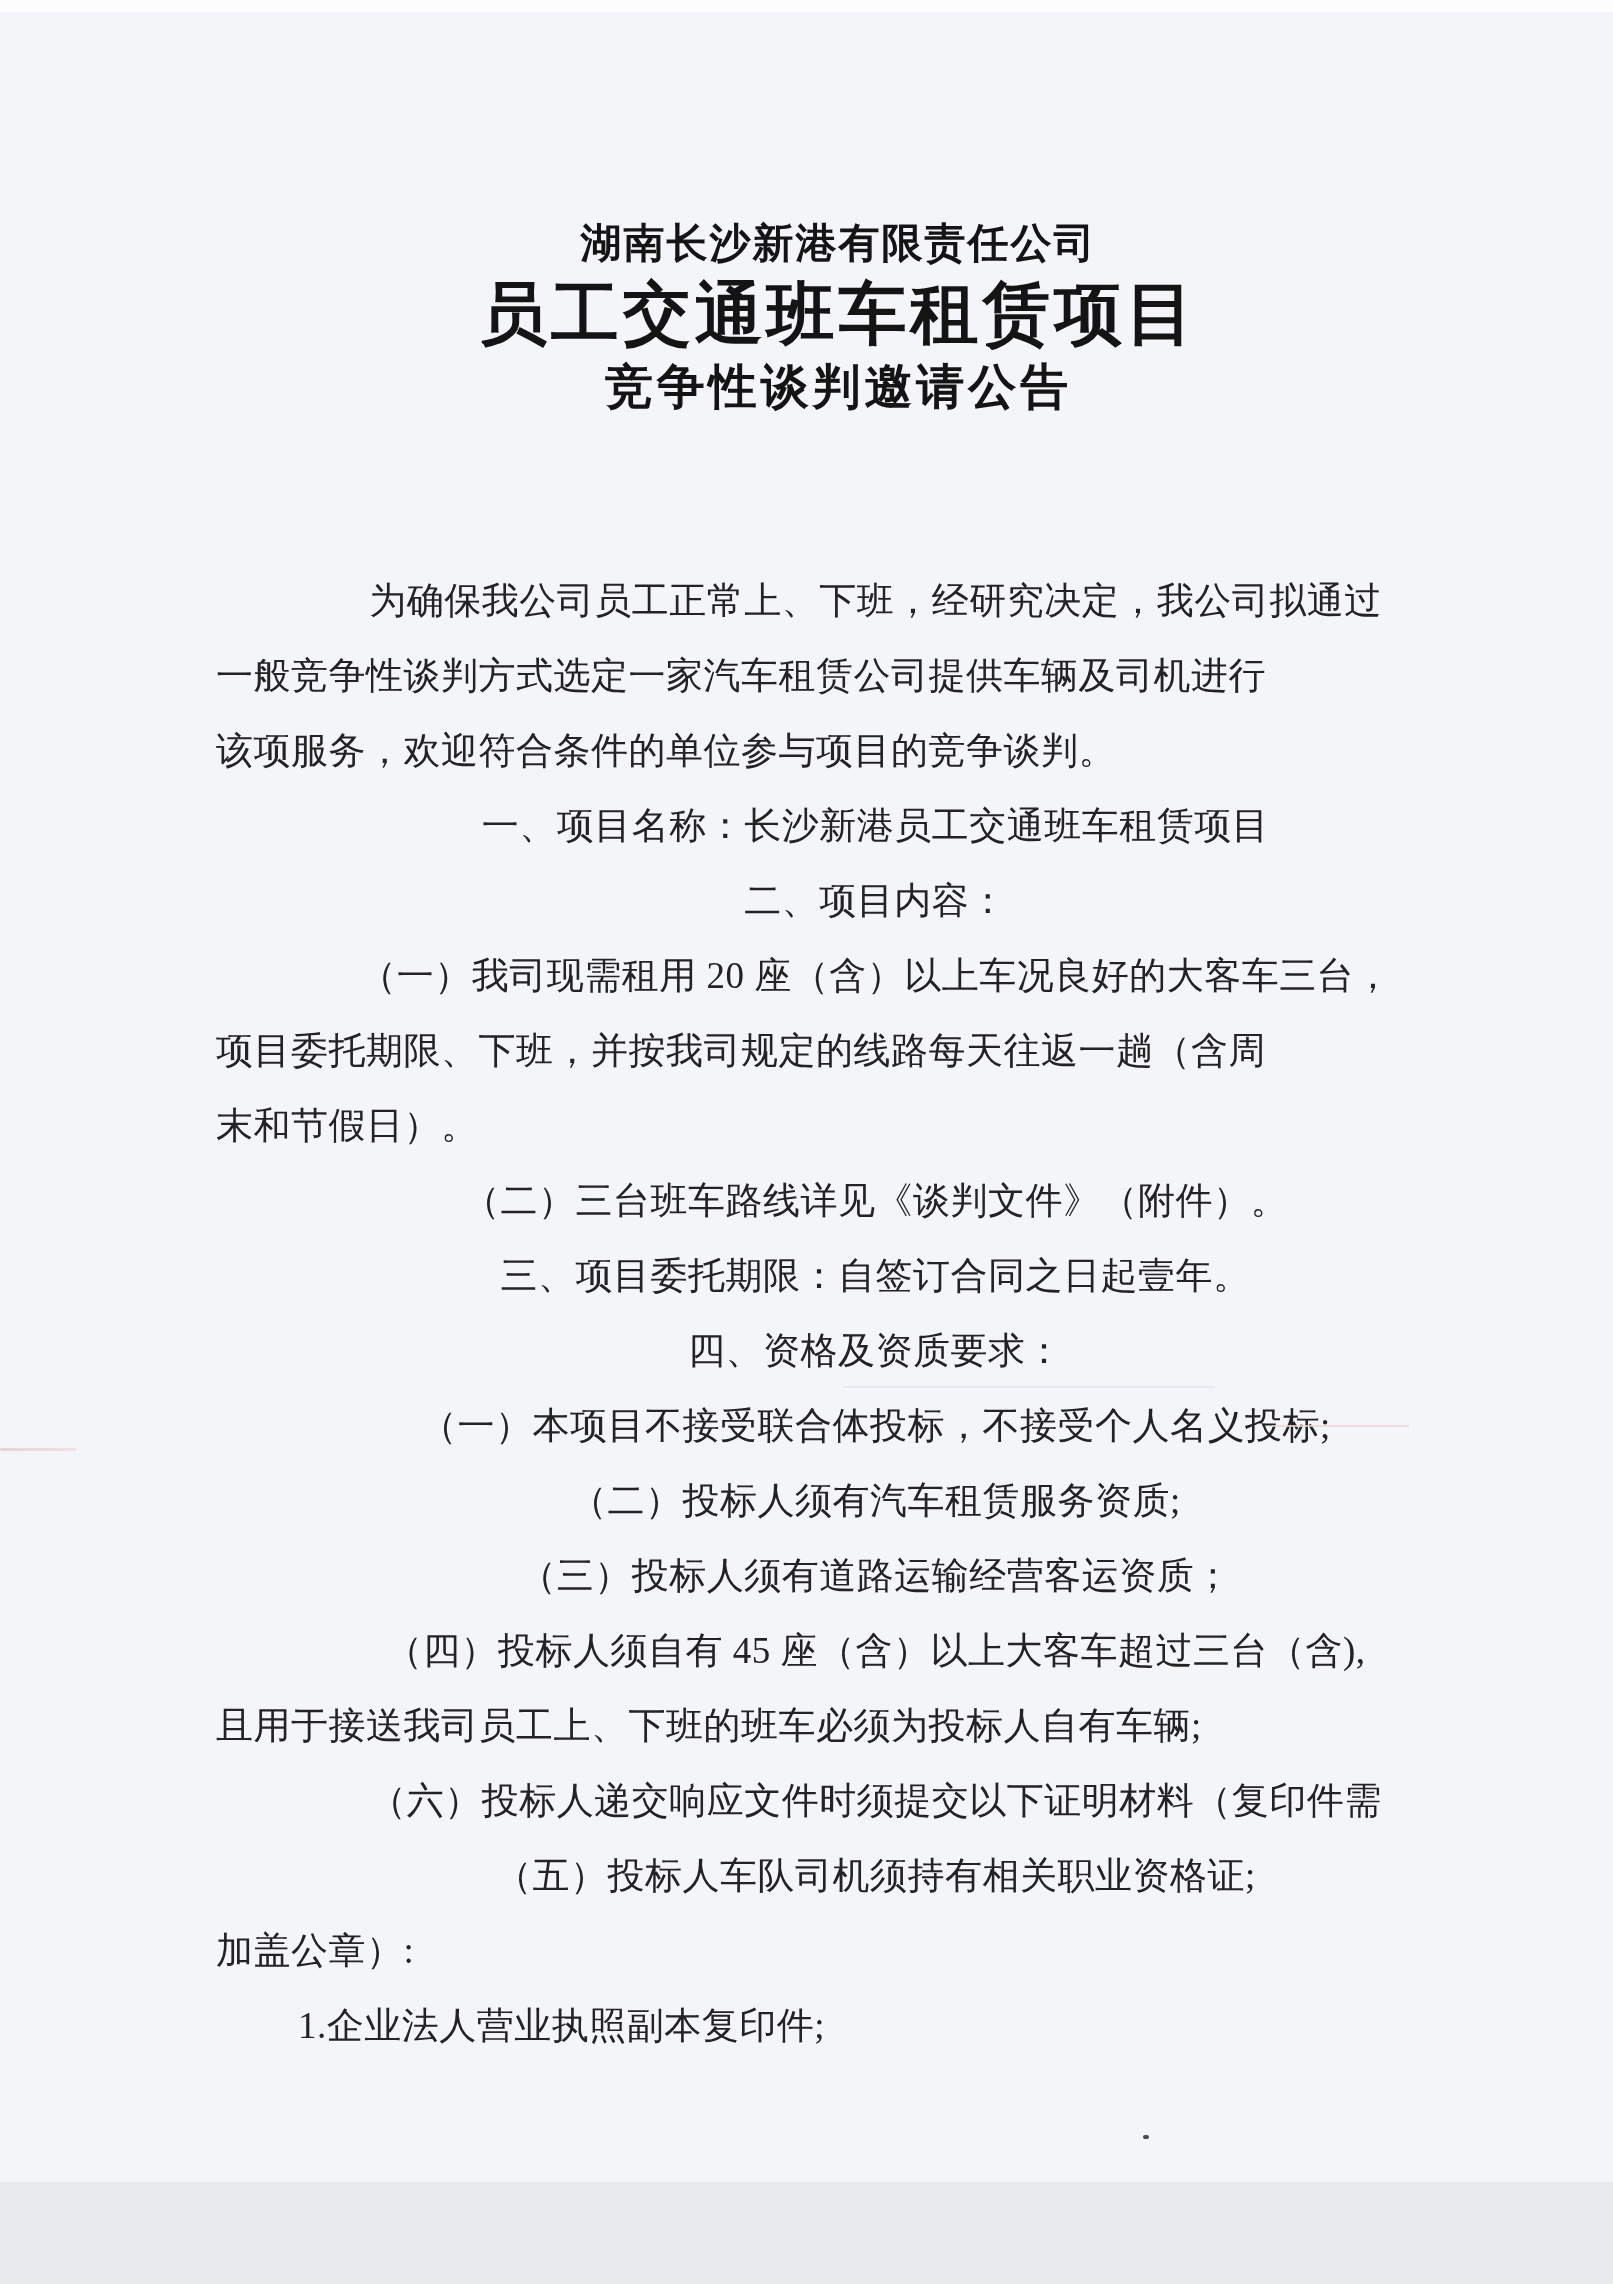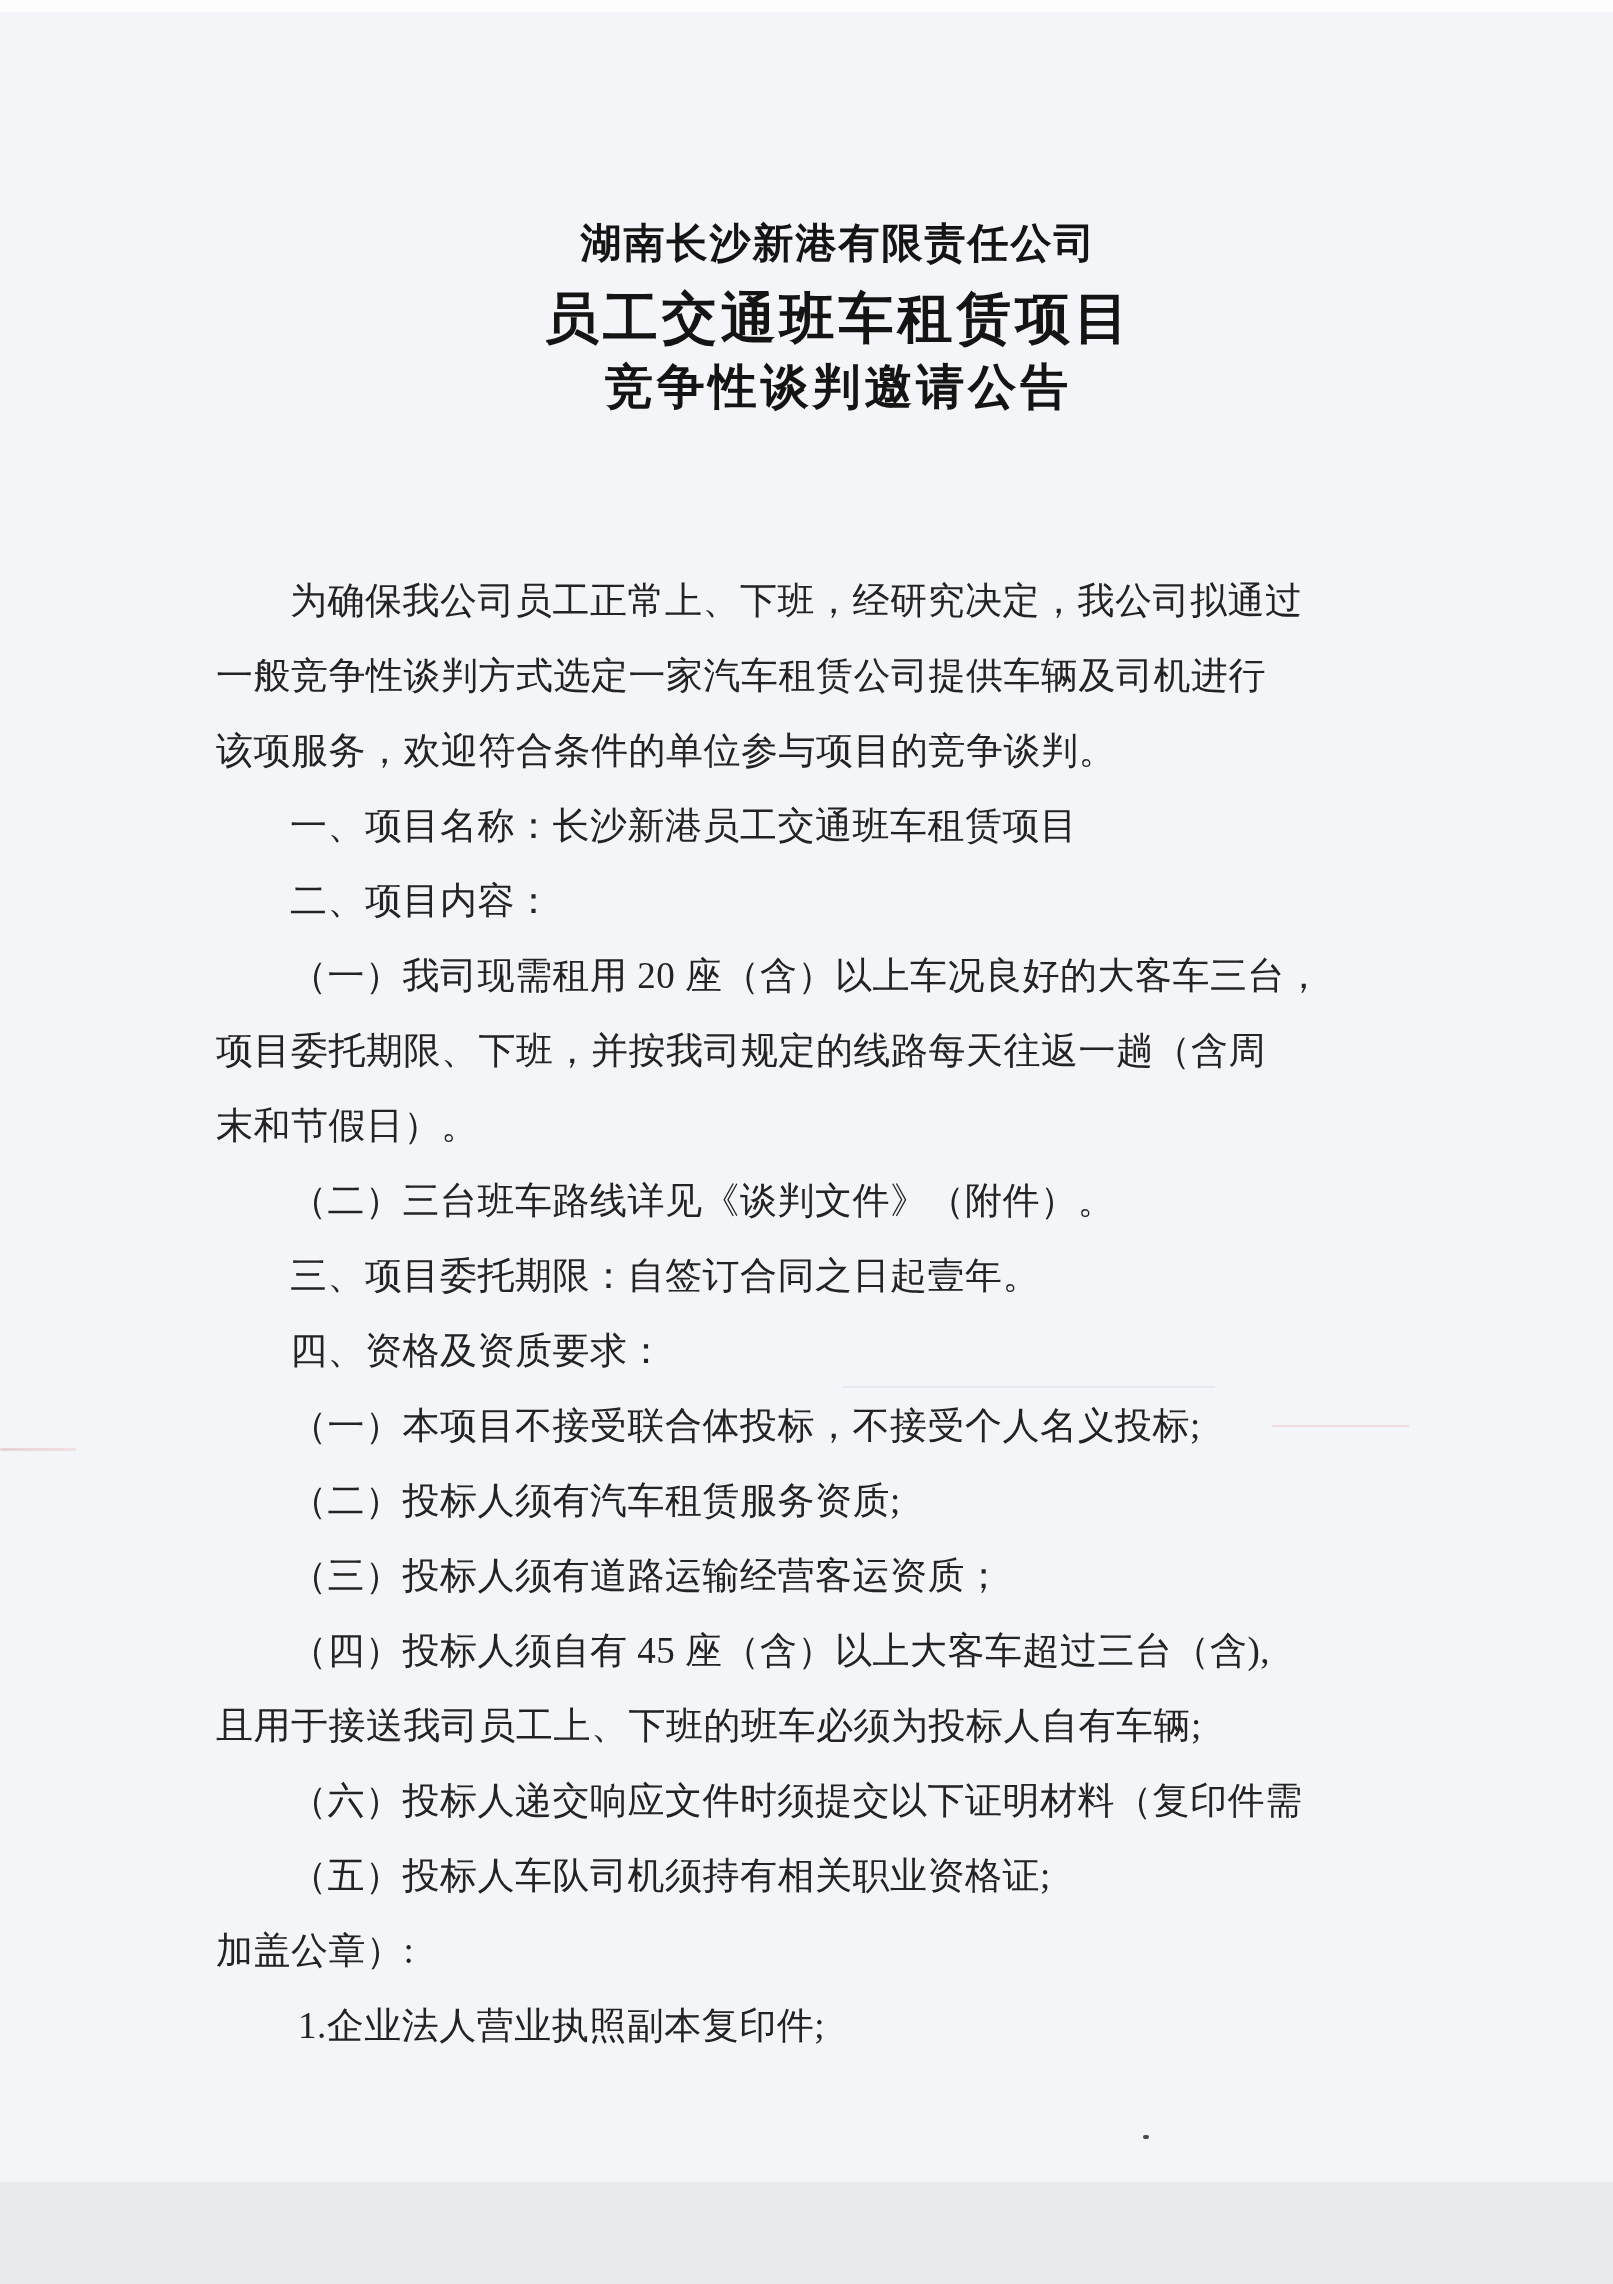--- a/index.html
+++ b/index.html
@@ -33,38 +33,38 @@
     position: absolute;
     left: 0;
     width: 100%;
     text-align: center;
     font-family: "Liberation Sans", sans-serif;
     font-weight: 700;
     color: #141414;
     white-space: nowrap;
   }
   .title-1 { top: 218px; font-size: 41px; line-height: 51px; letter-spacing: 2px; }
-  .title-2 { top: 286px; font-size: 55px; line-height: 65px; letter-spacing: 3.9px; }
+  .title-2 { top: 286px; font-size: 68px; line-height: 65px; letter-spacing: 3.9px; font-family: Liberation Mono, monospace; }
   .title-3 { top: 354px; font-size: 48px; line-height: 65px; letter-spacing: 3.9px; }
 
   .body-block {
     position: absolute;
     left: 216px;
     top: 563px;
     width: 1245px;
   }
   .body-line {
     height: 75px;
     line-height: 75px;
     font-size: 37px;
     letter-spacing: 0.5px;
     white-space: nowrap;
     color: #232323;
   }
-  .ind { padding-left: 74px; }
+  .ind { padding-left: 74px; text-align: center; }
   .ind-num { padding-left: 82px; }
 
   
   .artifact { position: absolute; pointer-events: none; }
   .artifact-left-line {
     left: 0; top: 1448px; width: 76px; height: 2.9px;
     background: linear-gradient(to right, #e6c9c9, #f0dcdc);
     border-radius: 2px; opacity: .8;
   }
   .artifact-right-line {

